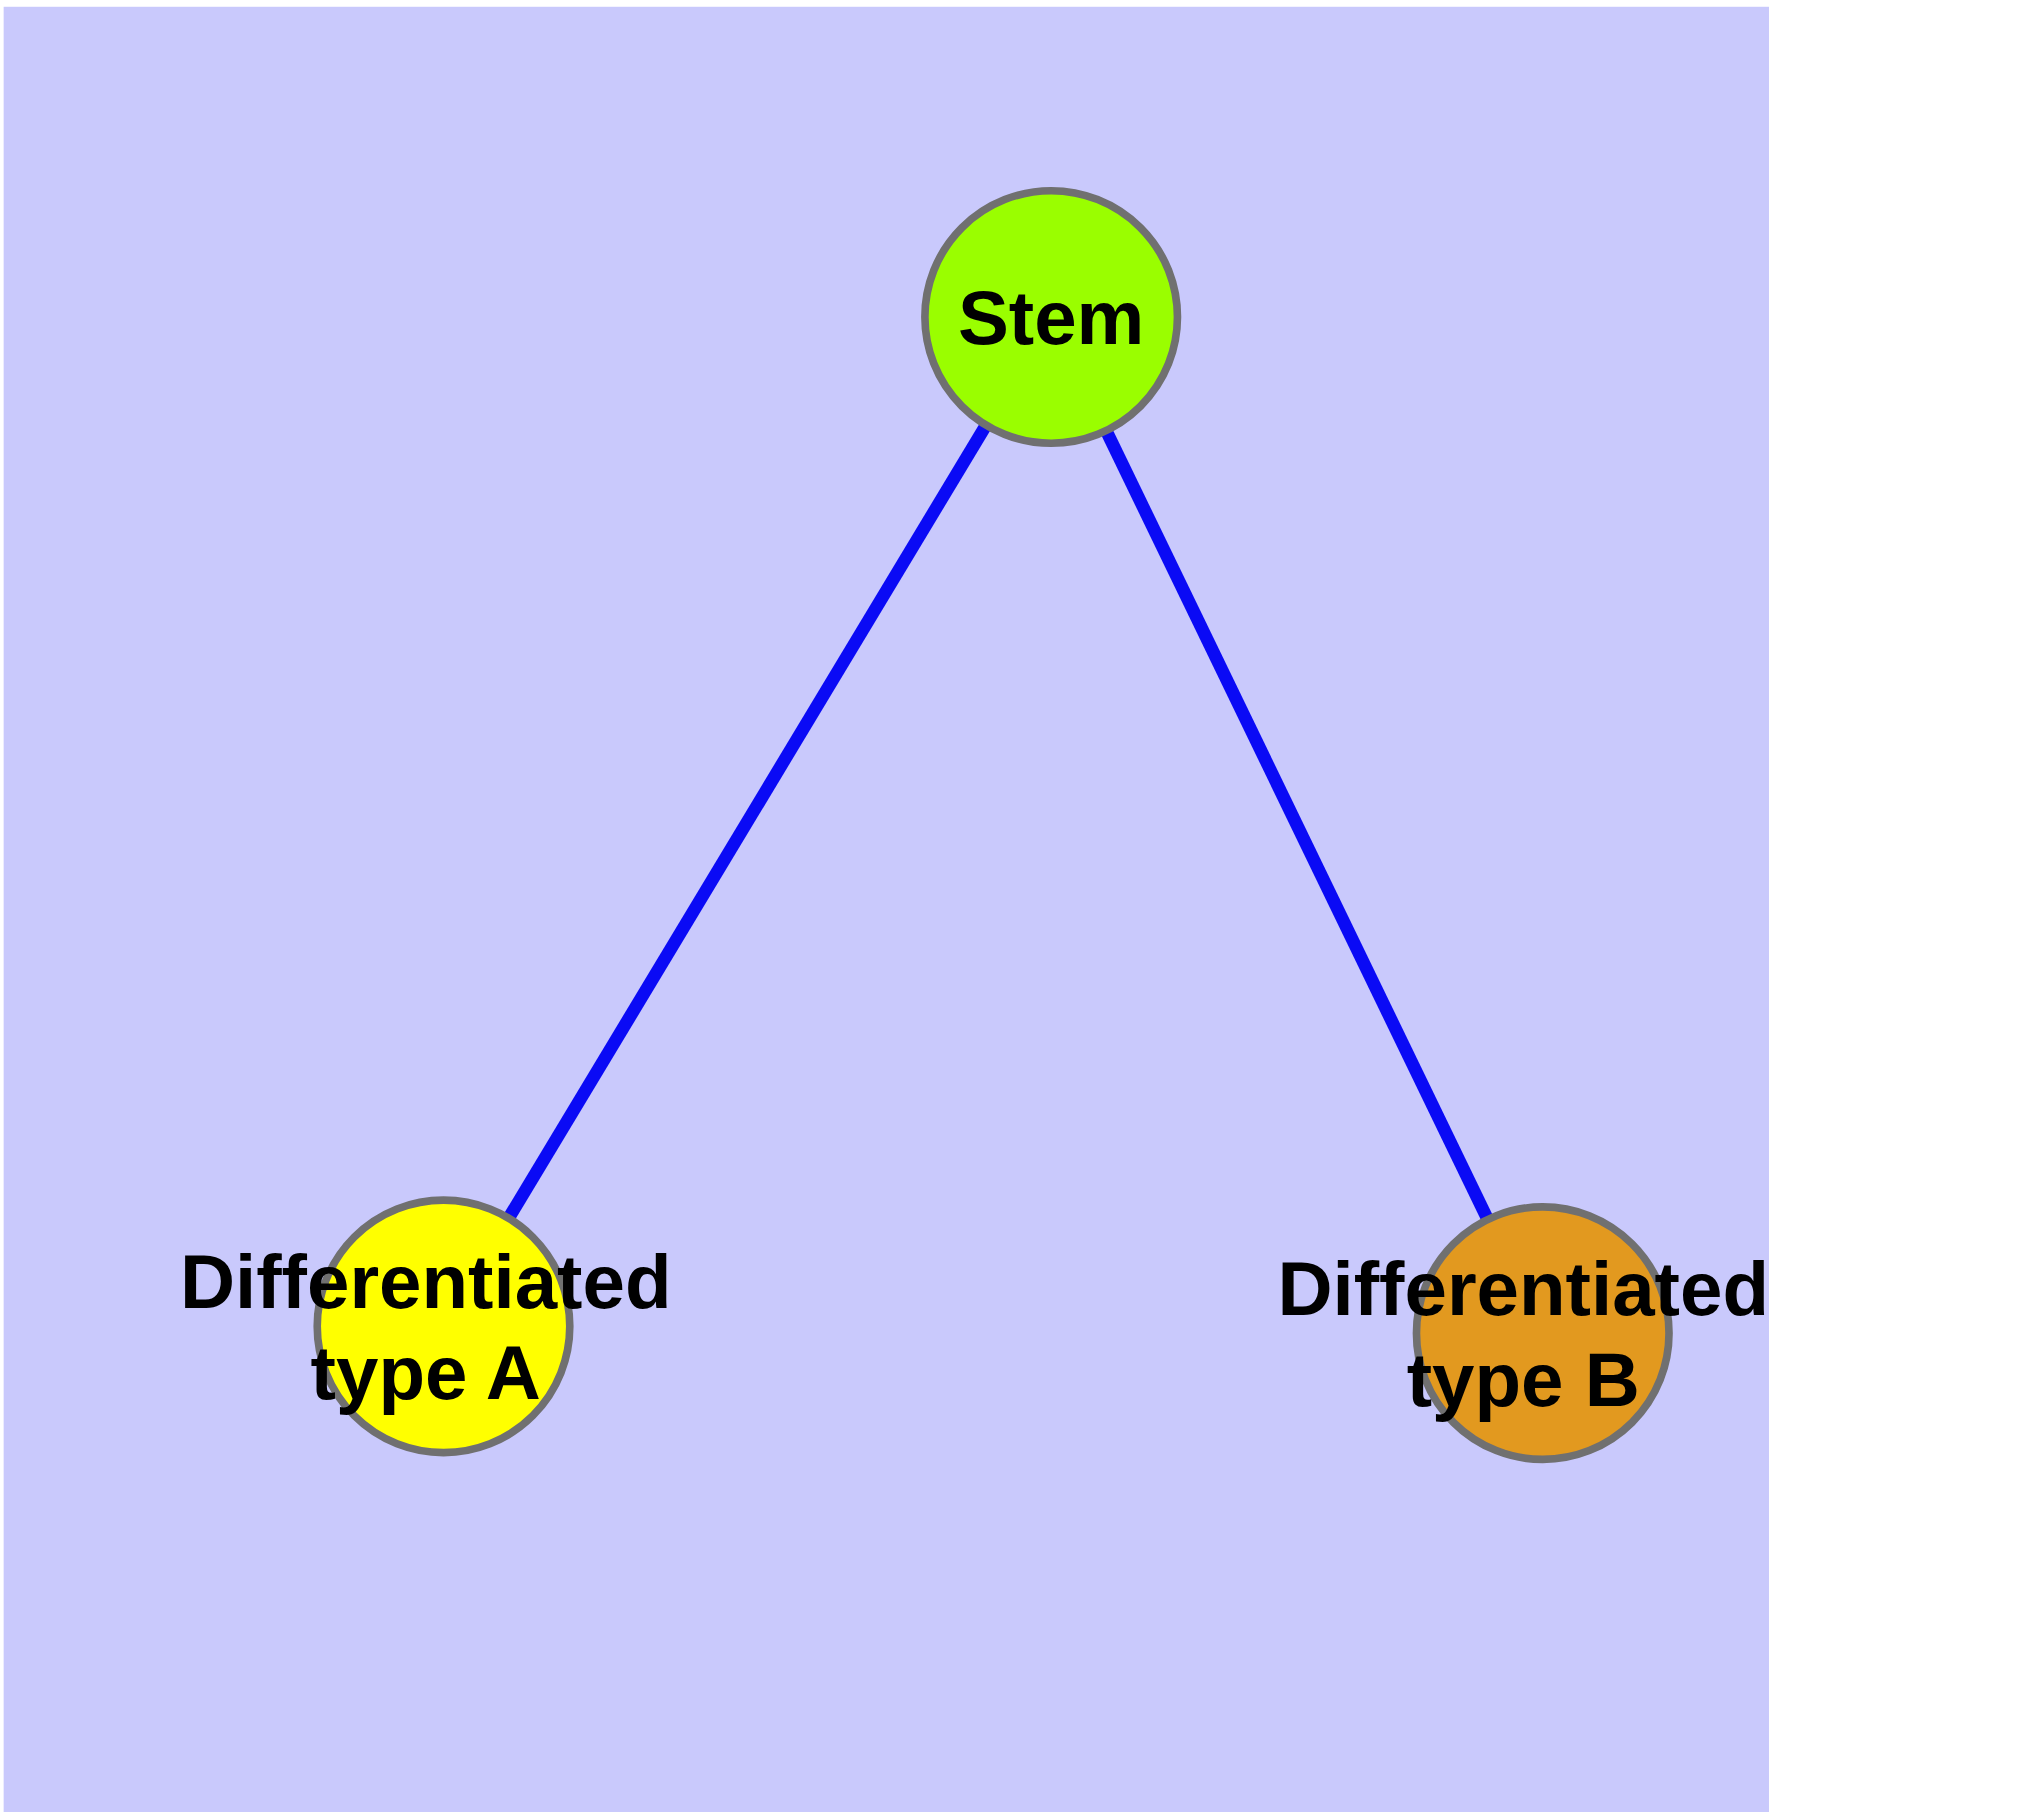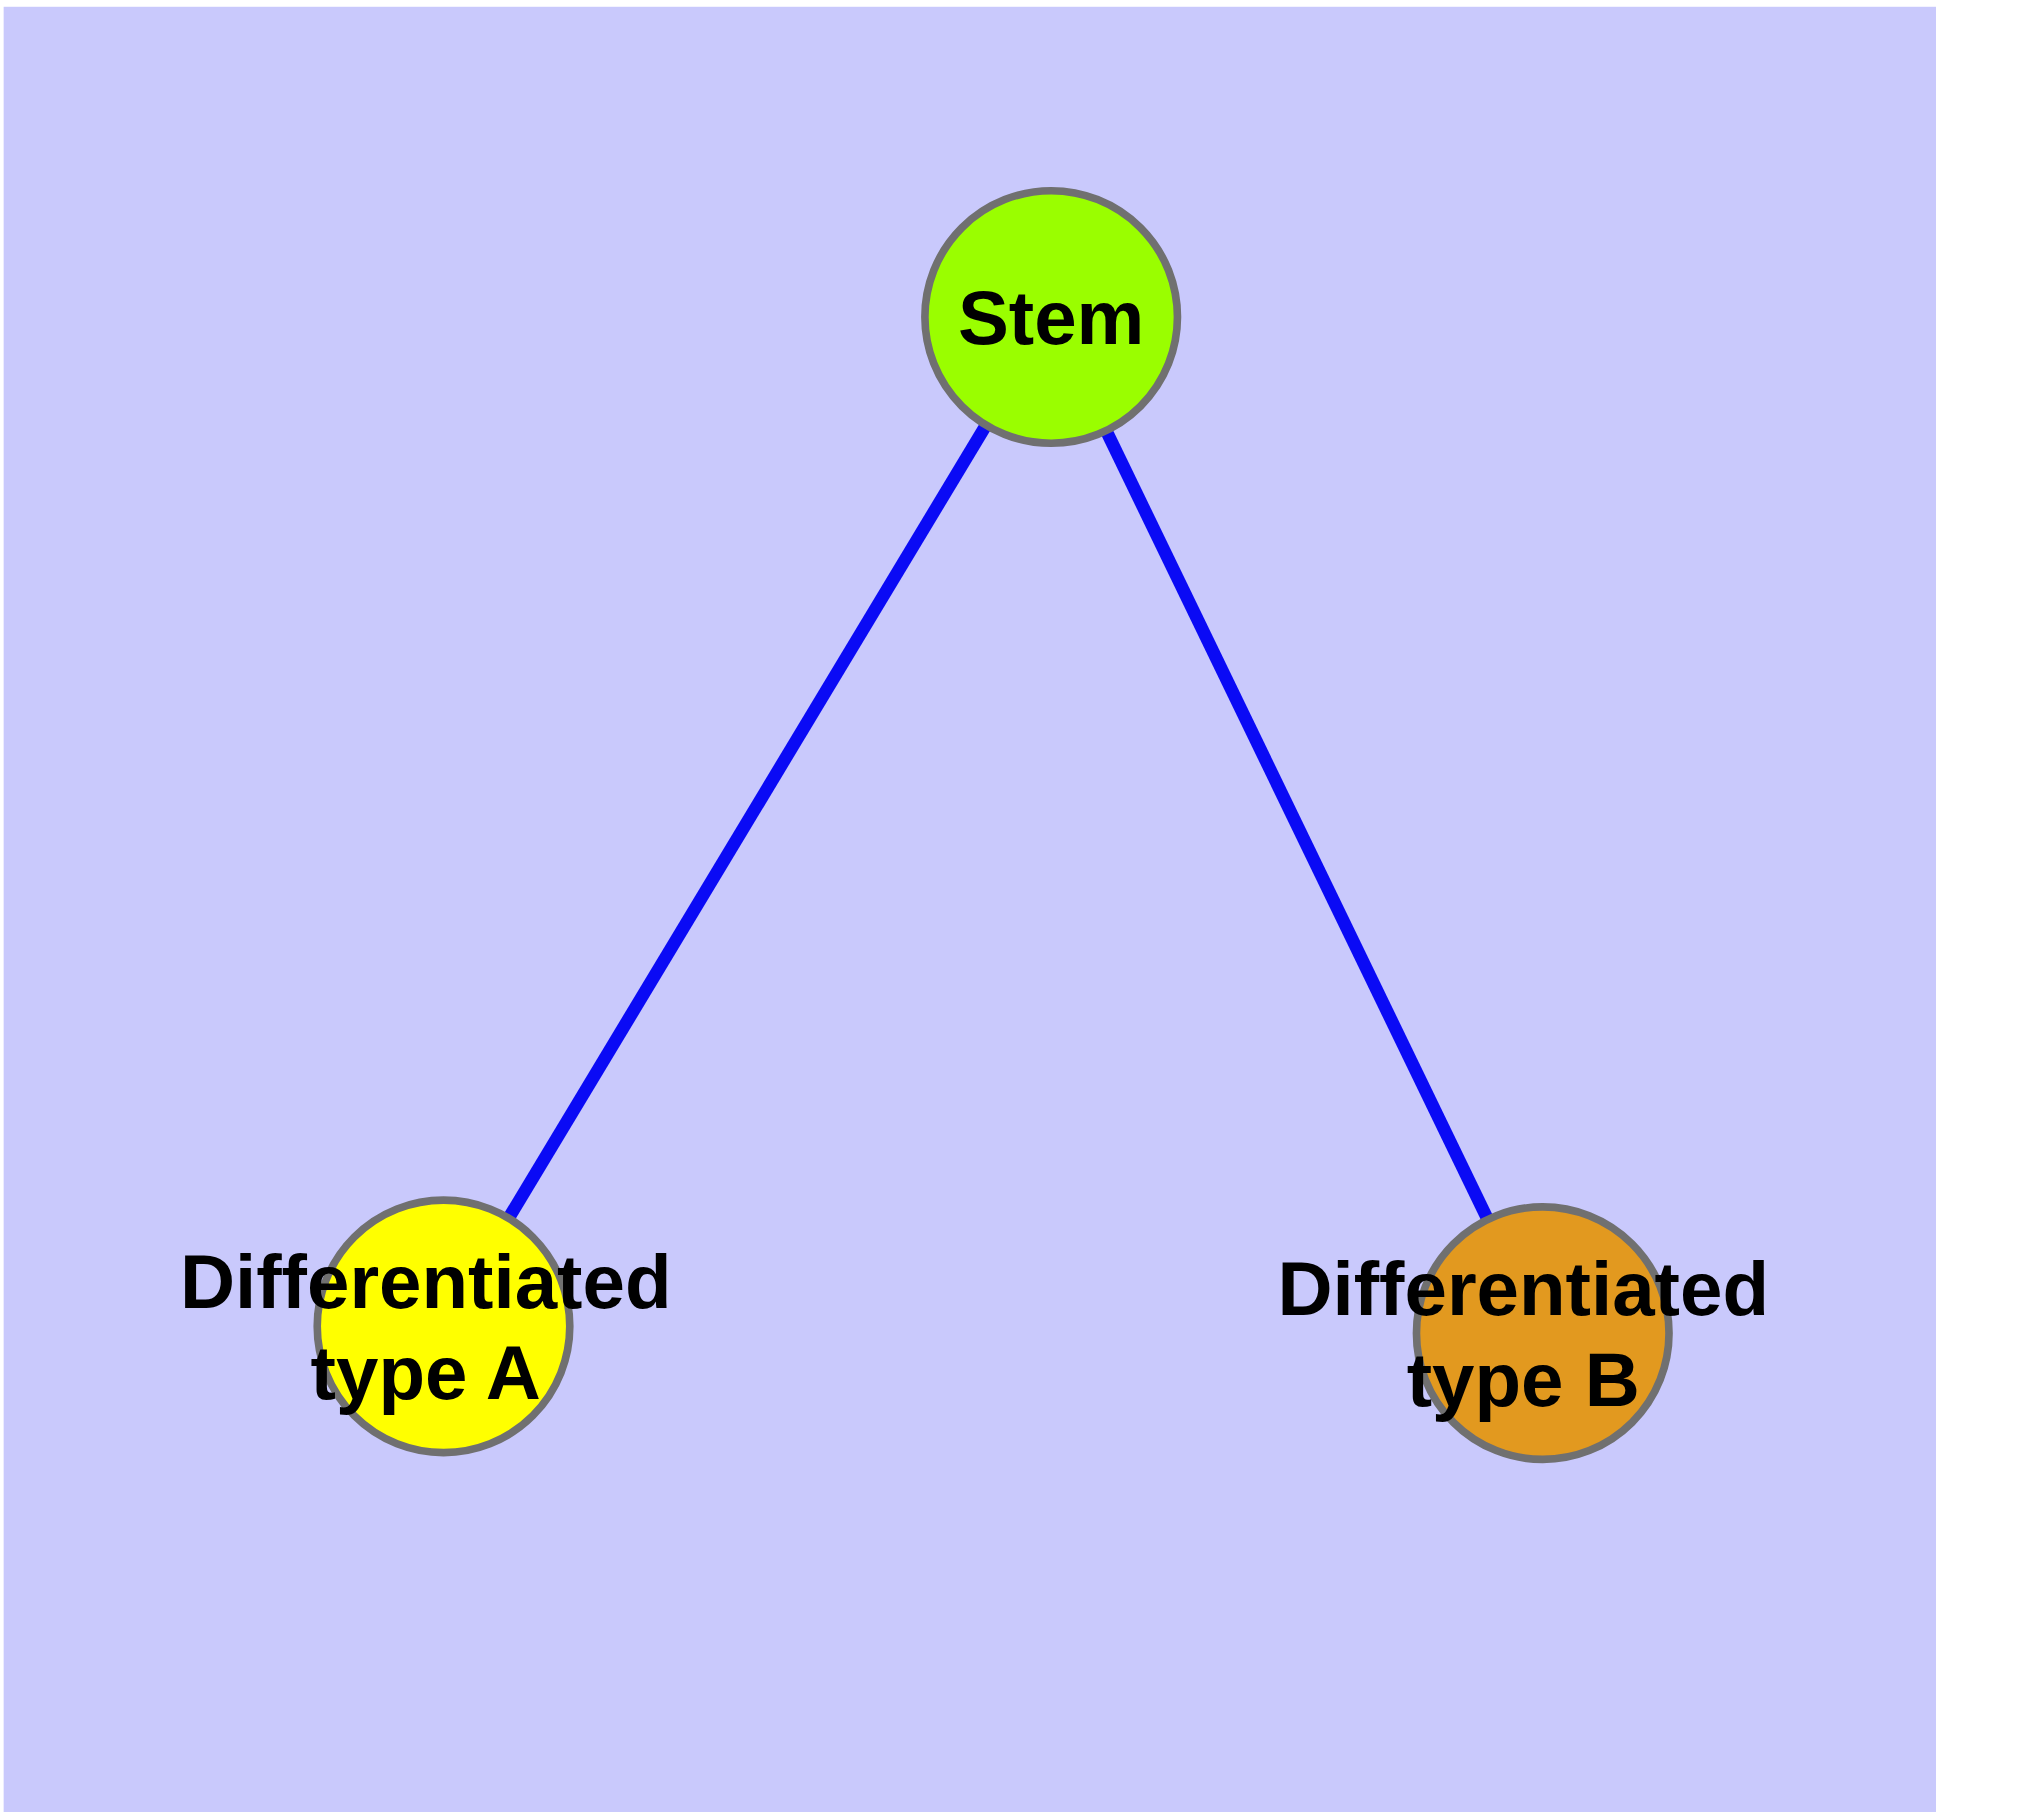--- a/index.html
+++ b/index.html
@@ -3,21 +3,21 @@
 <meta charset="utf-8">
 <style>
   html, body {
     margin: 0;
     padding: 0;
     background: #ffffff;
     font-family: "Liberation Sans", sans-serif;
   }
   .canvas-wrap {
     position: relative;
-    width: 1936px;
+    width: 1769px;
     height: 1812px;
     background: #ffffff;
     overflow: hidden;
   }
   svg {
     position: absolute;
     top: 0;
     left: 0;
     display: block;
   }

